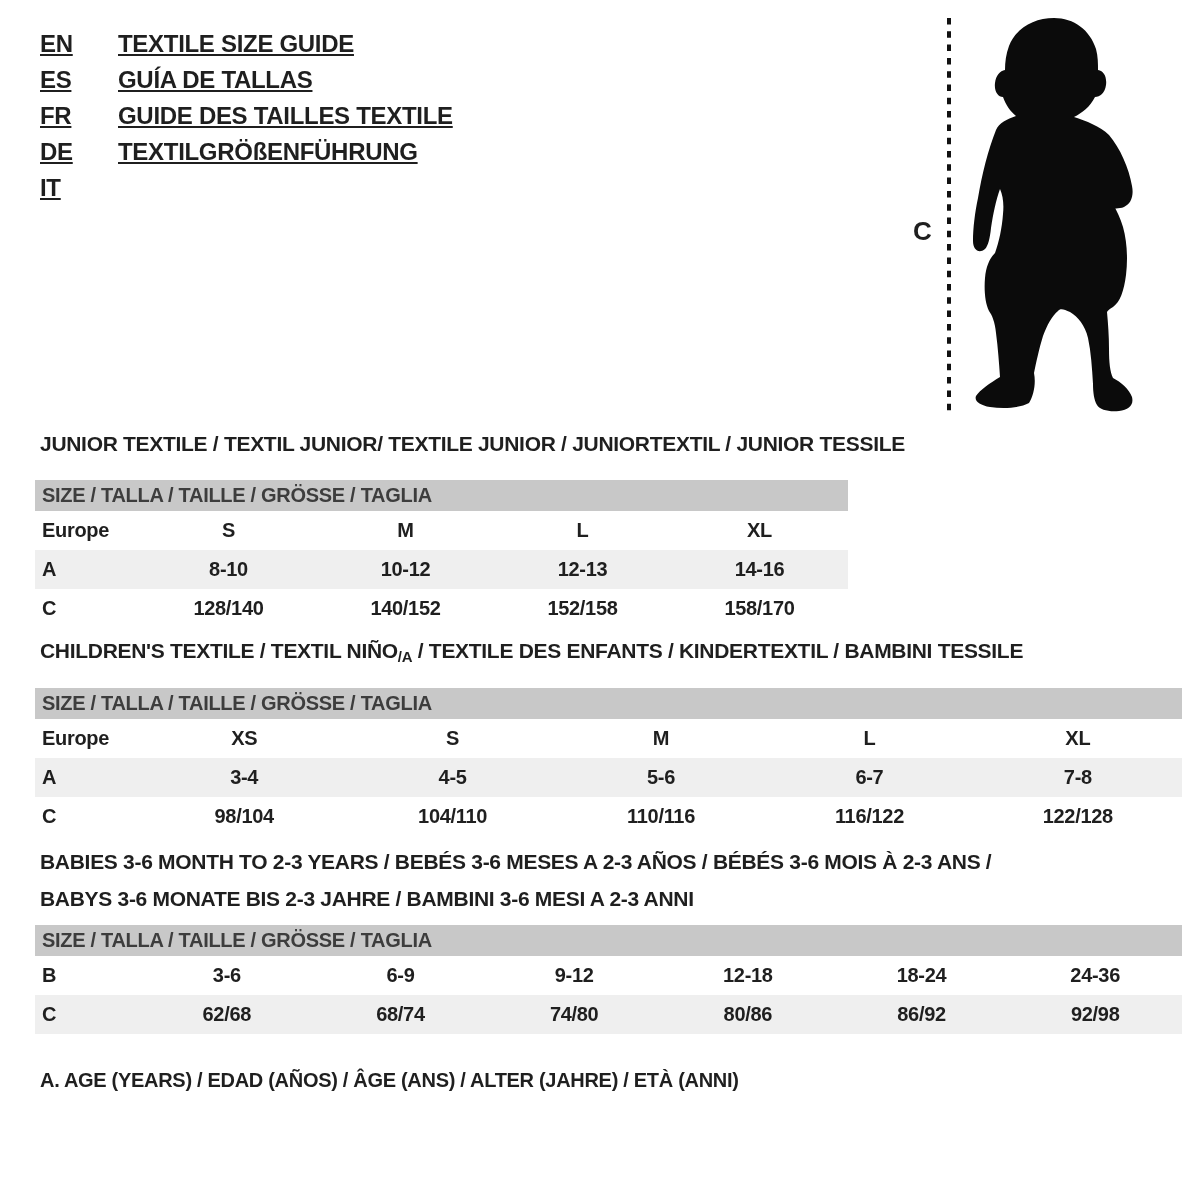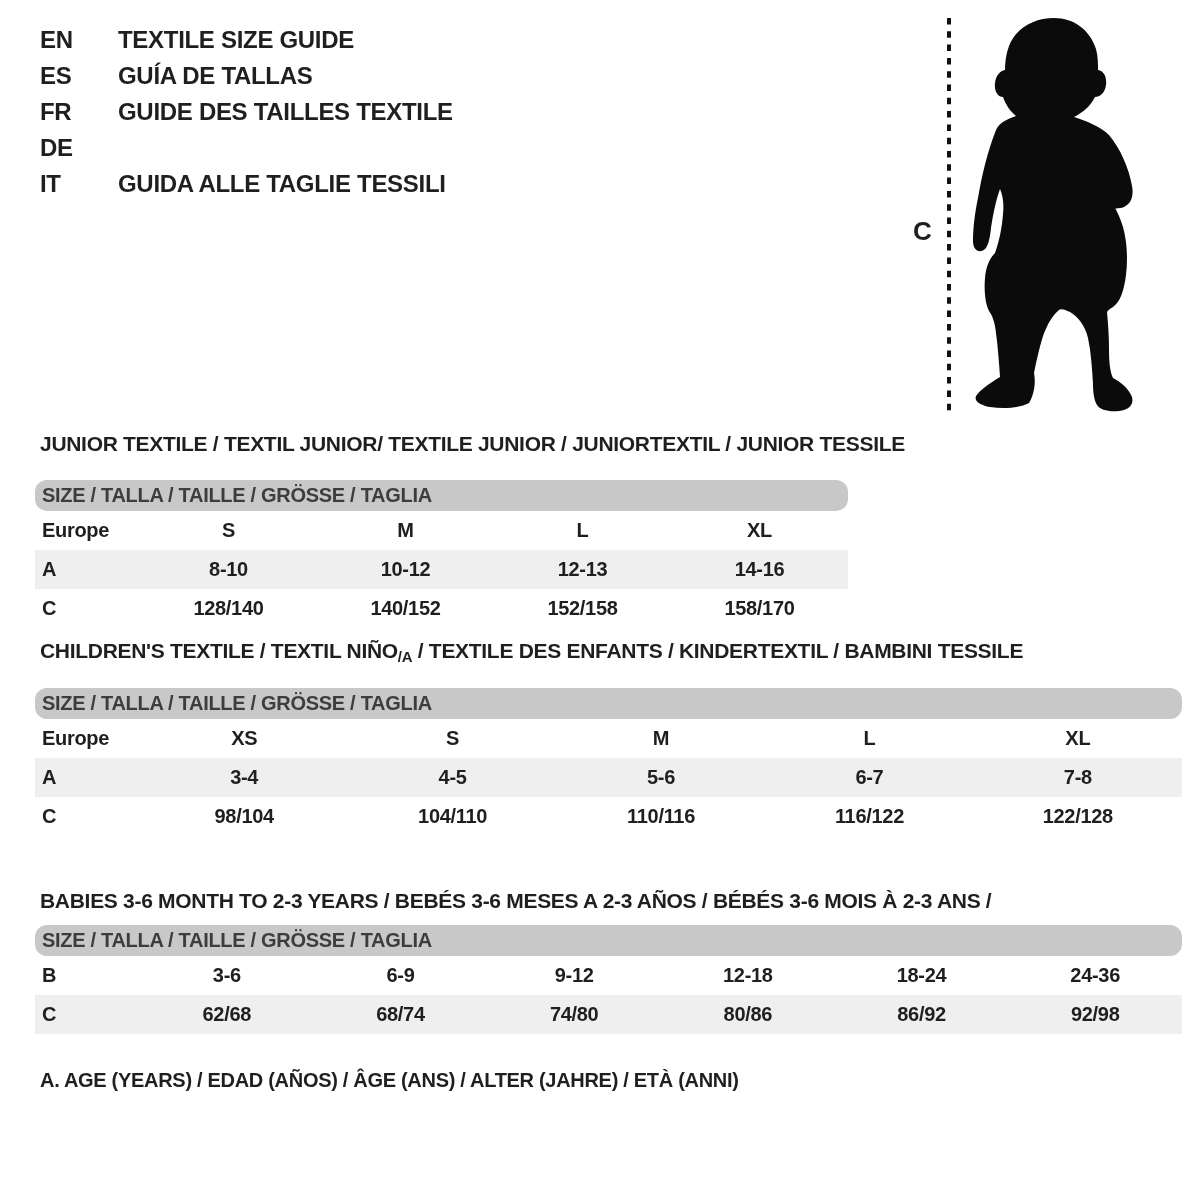--- a/index.html
+++ b/index.html
@@ -10,44 +10,44 @@
     font-family:"Liberation Sans", sans-serif;
     font-weight:bold;
     font-stretch:condensed;
     color:var(--text, #1f1f1f);
     overflow:hidden;
     letter-spacing:-0.3px;
   }
 
   
   .lang-list { position:absolute; left:40px; top:26px; }
-  .lang-row  { display:flex; height:36px; font-size:24px; }
+  .lang-row  { display:flex; align-items:center; height:36px; font-size:24px;text-decoration:underline; }
   .lang-code { width:78px; }
 
   
   .dash-line { position:absolute; left:944px; top:16px; width:10px; height:400px; }
   .c-label   { position:absolute; left:913px; top:216px; font-size:26px; }
   .toddler   { position:absolute; left:970px; top:16px; width:165px; height:400px; }
 
   
   .section-heading { position:absolute; font-size:21px; white-space:nowrap; }
   #junior-heading   { left:40px; top:432px; }
   #children-heading { left:40px; top:639px; }
-  #babies-heading   { left:40px; top:843px; line-height:37px;margin-top:39px; }
+  #babies-heading   { left:40px; top:843px; line-height:37px; }
   .heading-sub { font-size:15px; position:relative; top:4px; letter-spacing:-0.3px; }
 
   
   .size-table { position:absolute; left:35px; font-size:20px; }
   #junior-table   { top:480px; width:813px;  }
   #children-table { top:688px; width:1147px; }
   #babies-table   { top:925px; width:1147px; }
 
   .t-header {
     height:31px; display:flex; align-items:center; padding-left:7px;
-    background:var(--header-bg, #c8c8c8); color:var(--header-text, #3d3d3d);border-radius:12px;
+    background:var(--header-bg, #c8c8c8); color:var(--header-text, #3d3d3d);
   }
   .t-row    { height:39px; display:flex; align-items:center; }
   .t-row.shaded { background:var(--row-alt, #efefef); }
   .t-label  { width:105px; padding-left:7px; }
   .t-cell   { flex:1; text-align:center; }
 
   
   .legend { position:absolute; left:40px; top:1062px; font-size:20px; line-height:37px; }
 </style>
 </head>
@@ -61,24 +61,24 @@
   <div class="lang-row">
     <span class="lang-code">ES</span>
     <span class="lang-title">GUÍA DE TALLAS</span>
   </div>
   <div class="lang-row">
     <span class="lang-code">FR</span>
     <span class="lang-title">GUIDE DES TAILLES TEXTILE</span>
   </div>
   <div class="lang-row">
     <span class="lang-code">DE</span>
+    <span class="lang-title">TEXTILGRÖßENFÜHRUNG</span>
   </div>
   <div class="lang-row">
     <span class="lang-code">IT</span>
-    <span class="lang-title">GUIDA ALLE TAGLIE TESSILI</span>
   </div>
 </div>
 
 <svg class="dash-line" viewBox="0 0 10 400">
   <line x1="5" y1="2" x2="5" y2="398" stroke="#111111" stroke-width="4" stroke-dasharray="6.5 6.8"></line>
 </svg>
 <div class="c-label">C</div>
 <svg class="toddler" viewBox="0 0 165 400">
   <path id="toddler-path" fill="#0b0b0b" d="
     M84 2
@@ -161,20 +161,21 @@
       <div class="t-cell">98/104</div>
       <div class="t-cell">104/110</div>
       <div class="t-cell">110/116</div>
       <div class="t-cell">116/122</div>
       <div class="t-cell">122/128</div>
     </div>
   </div>
 
 <div id="babies-heading" class="section-heading">
   <div>BABIES 3-6 MONTH TO 2-3 YEARS / BEBÉS 3-6 MESES A 2-3 AÑOS / BÉBÉS 3-6 MOIS À 2-3 ANS /</div>
+  <div>BABYS 3-6 MONATE BIS 2-3 JAHRE / BAMBINI 3-6 MESI A 2-3 ANNI</div>
 </div>
 <div id="babies-table" class="size-table">
     <div class="t-header">SIZE / TALLA / TAILLE / GRÖSSE / TAGLIA</div>
     <div class="t-row">
       <div class="t-label">B</div>
       <div class="t-cell">3-6</div>
       <div class="t-cell">6-9</div>
       <div class="t-cell">9-12</div>
       <div class="t-cell">12-18</div>
       <div class="t-cell">18-24</div>

